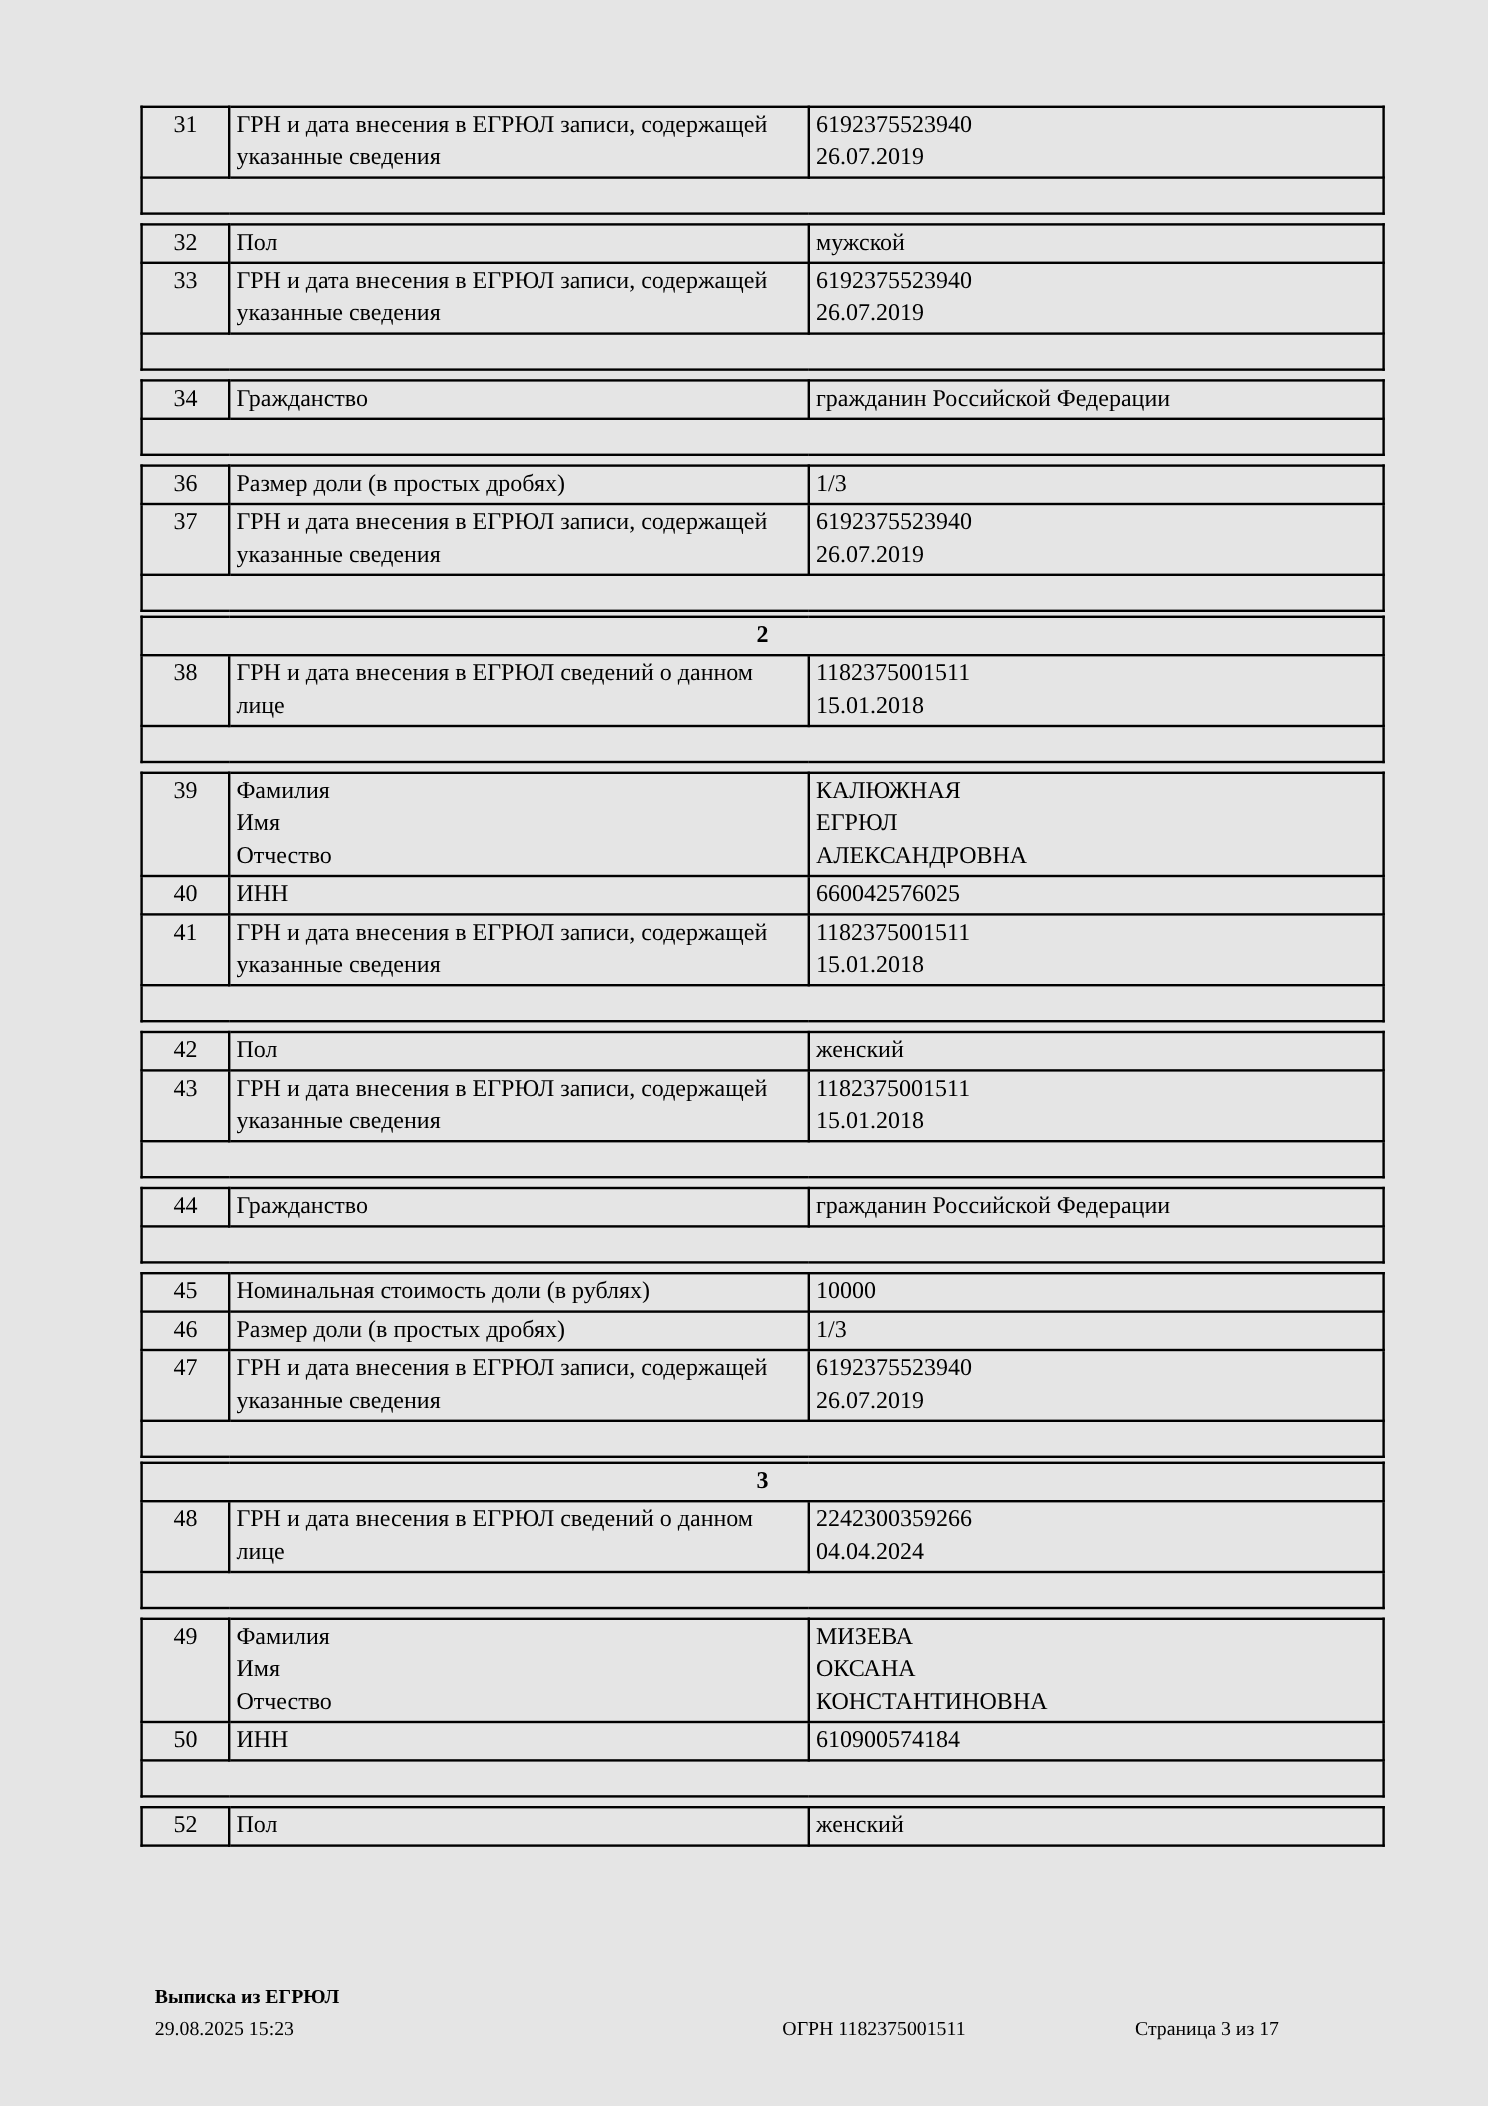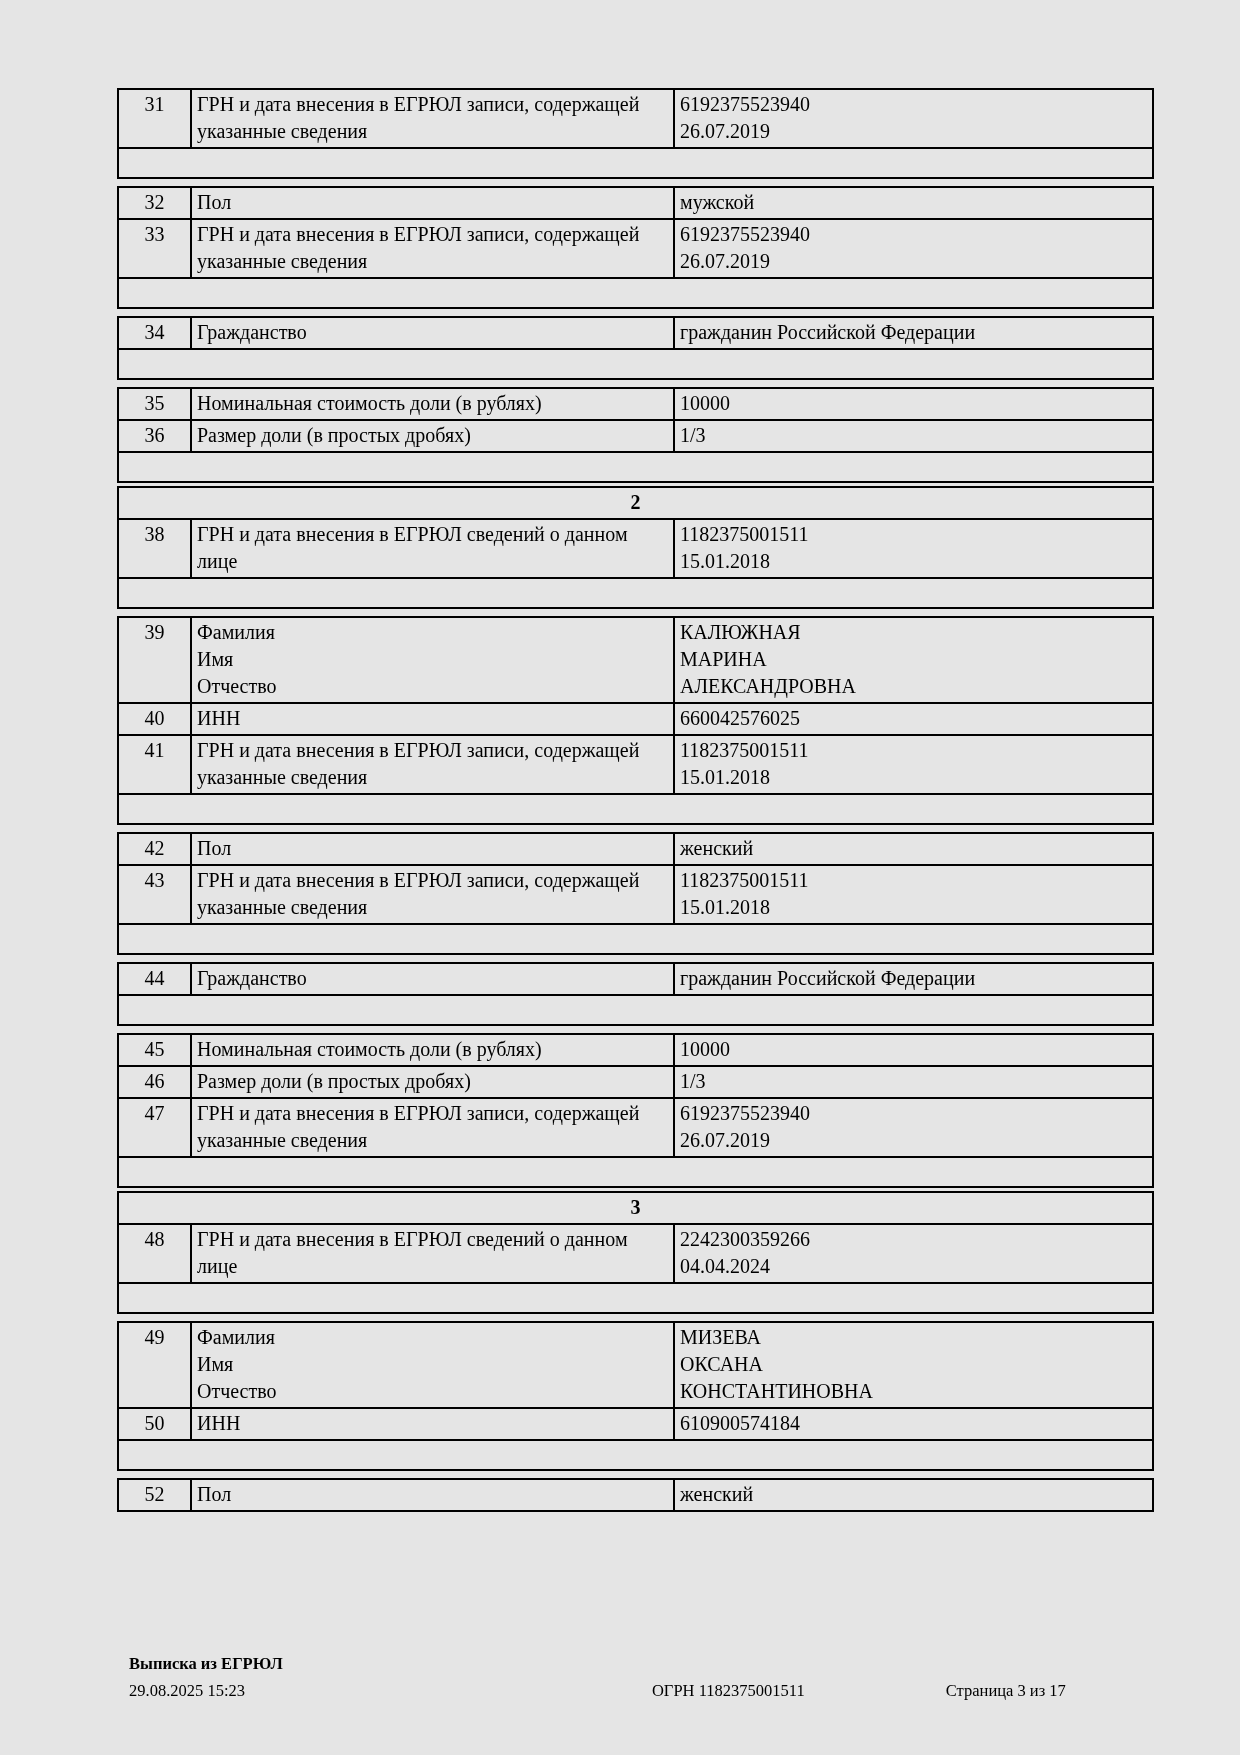--- a/index.html
+++ b/index.html
@@ -157,35 +157,36 @@
         </tbody>
       </table>
       <table class="registry-table">
         <colgroup>
           <col class="col-num">
           <col class="col-label">
           <col class="col-value">
         </colgroup>
         <tbody>
           <tr>
-            <td class="cell-num">35</td>
-            <td class="cell-label">
-              <div>Номинальная стоимость доли (в рублях)</div>
-            </td>
-            <td class="cell-value">
-              <div>10000</div>
-            </td>
-          </tr>
-          <tr>
             <td class="cell-num">36</td>
             <td class="cell-label">
               <div>Размер доли (в простых дробях)</div>
             </td>
             <td class="cell-value">
               <div>1/3</div>
+            </td>
+          </tr>
+          <tr>
+            <td class="cell-num">37</td>
+            <td class="cell-label">
+              <div>ГРН и дата внесения в ЕГРЮЛ записи, содержащей указанные сведения</div>
+            </td>
+            <td class="cell-value">
+              <div>6192375523940</div>
+              <div>26.07.2019</div>
             </td>
           </tr>
           <tr>
             <td class="cell-spacer" colspan="3">&nbsp;</td>
           </tr>
         </tbody>
       </table>
       <table class="registry-table after-spacer-header">
         <colgroup>
           <col class="col-num">
@@ -220,21 +221,21 @@
         <tbody>
           <tr>
             <td class="cell-num">39</td>
             <td class="cell-label">
               <div>Фамилия</div>
               <div>Имя</div>
               <div>Отчество</div>
             </td>
             <td class="cell-value">
               <div>КАЛЮЖНАЯ</div>
-              <div>МАРИНА</div>
+              <div>ЕГРЮЛ</div>
               <div>АЛЕКСАНДРОВНА</div>
             </td>
           </tr>
           <tr>
             <td class="cell-num">40</td>
             <td class="cell-label">
               <div>ИНН</div>
             </td>
             <td class="cell-value">
               <div>660042576025</div>

